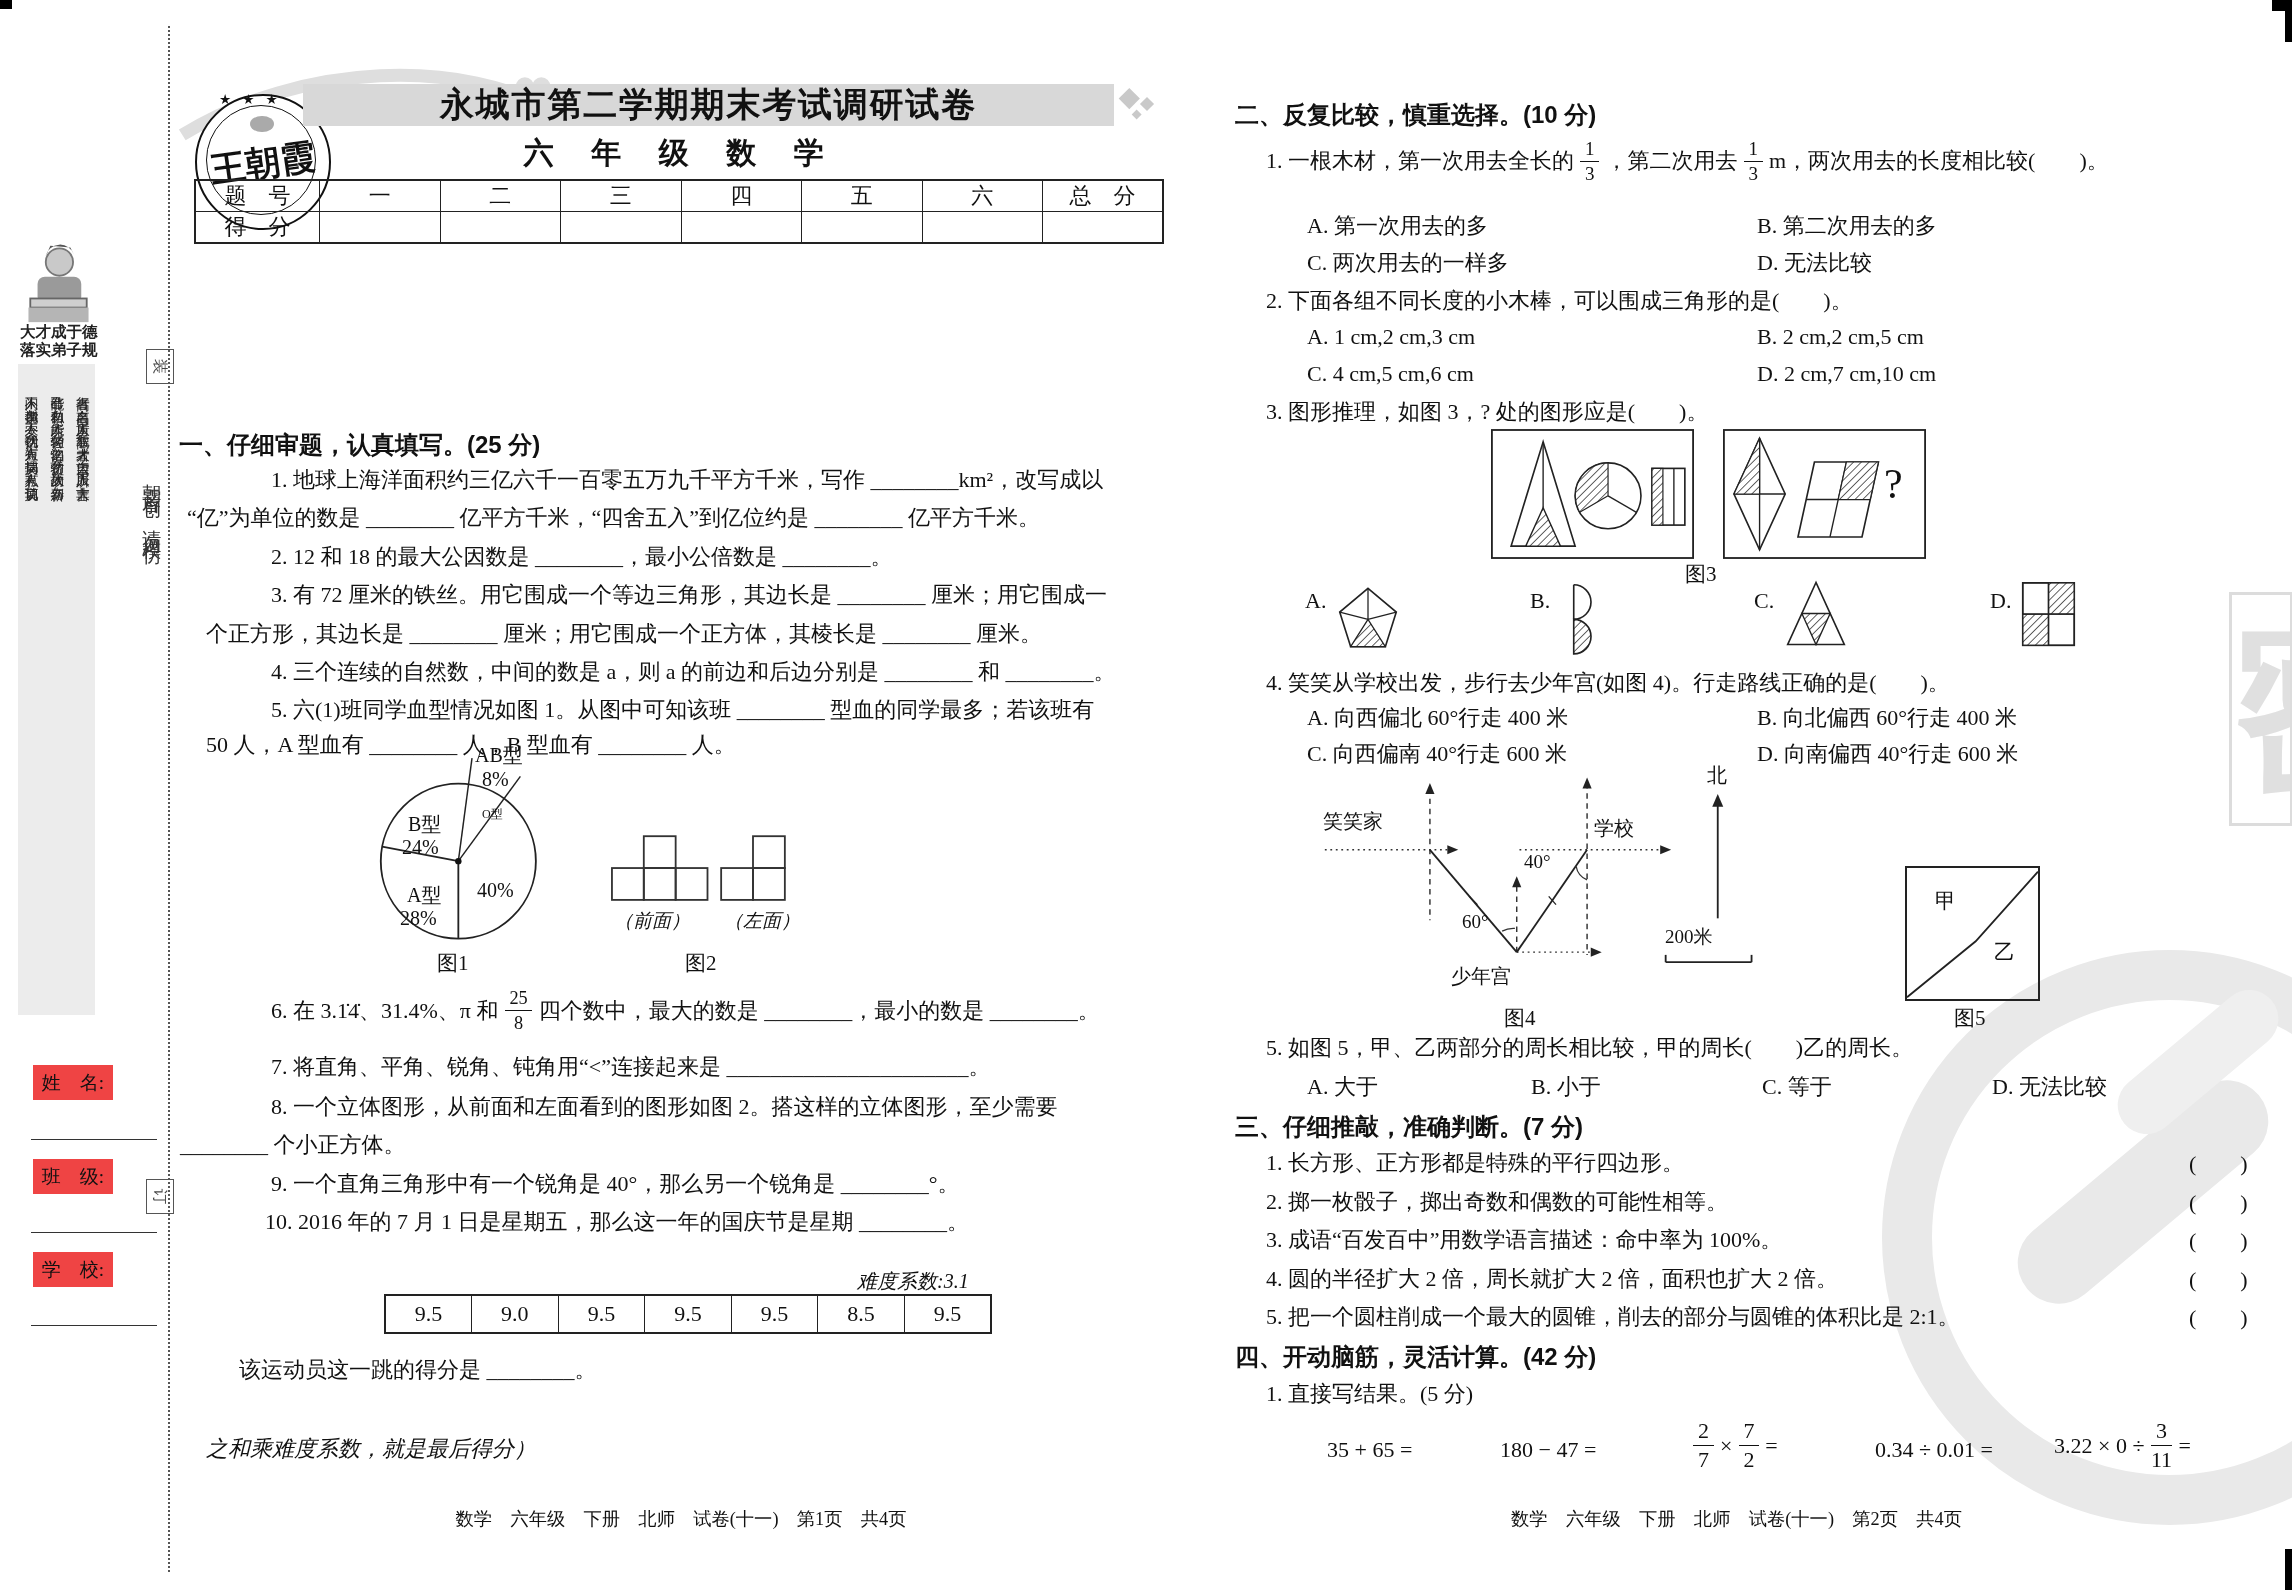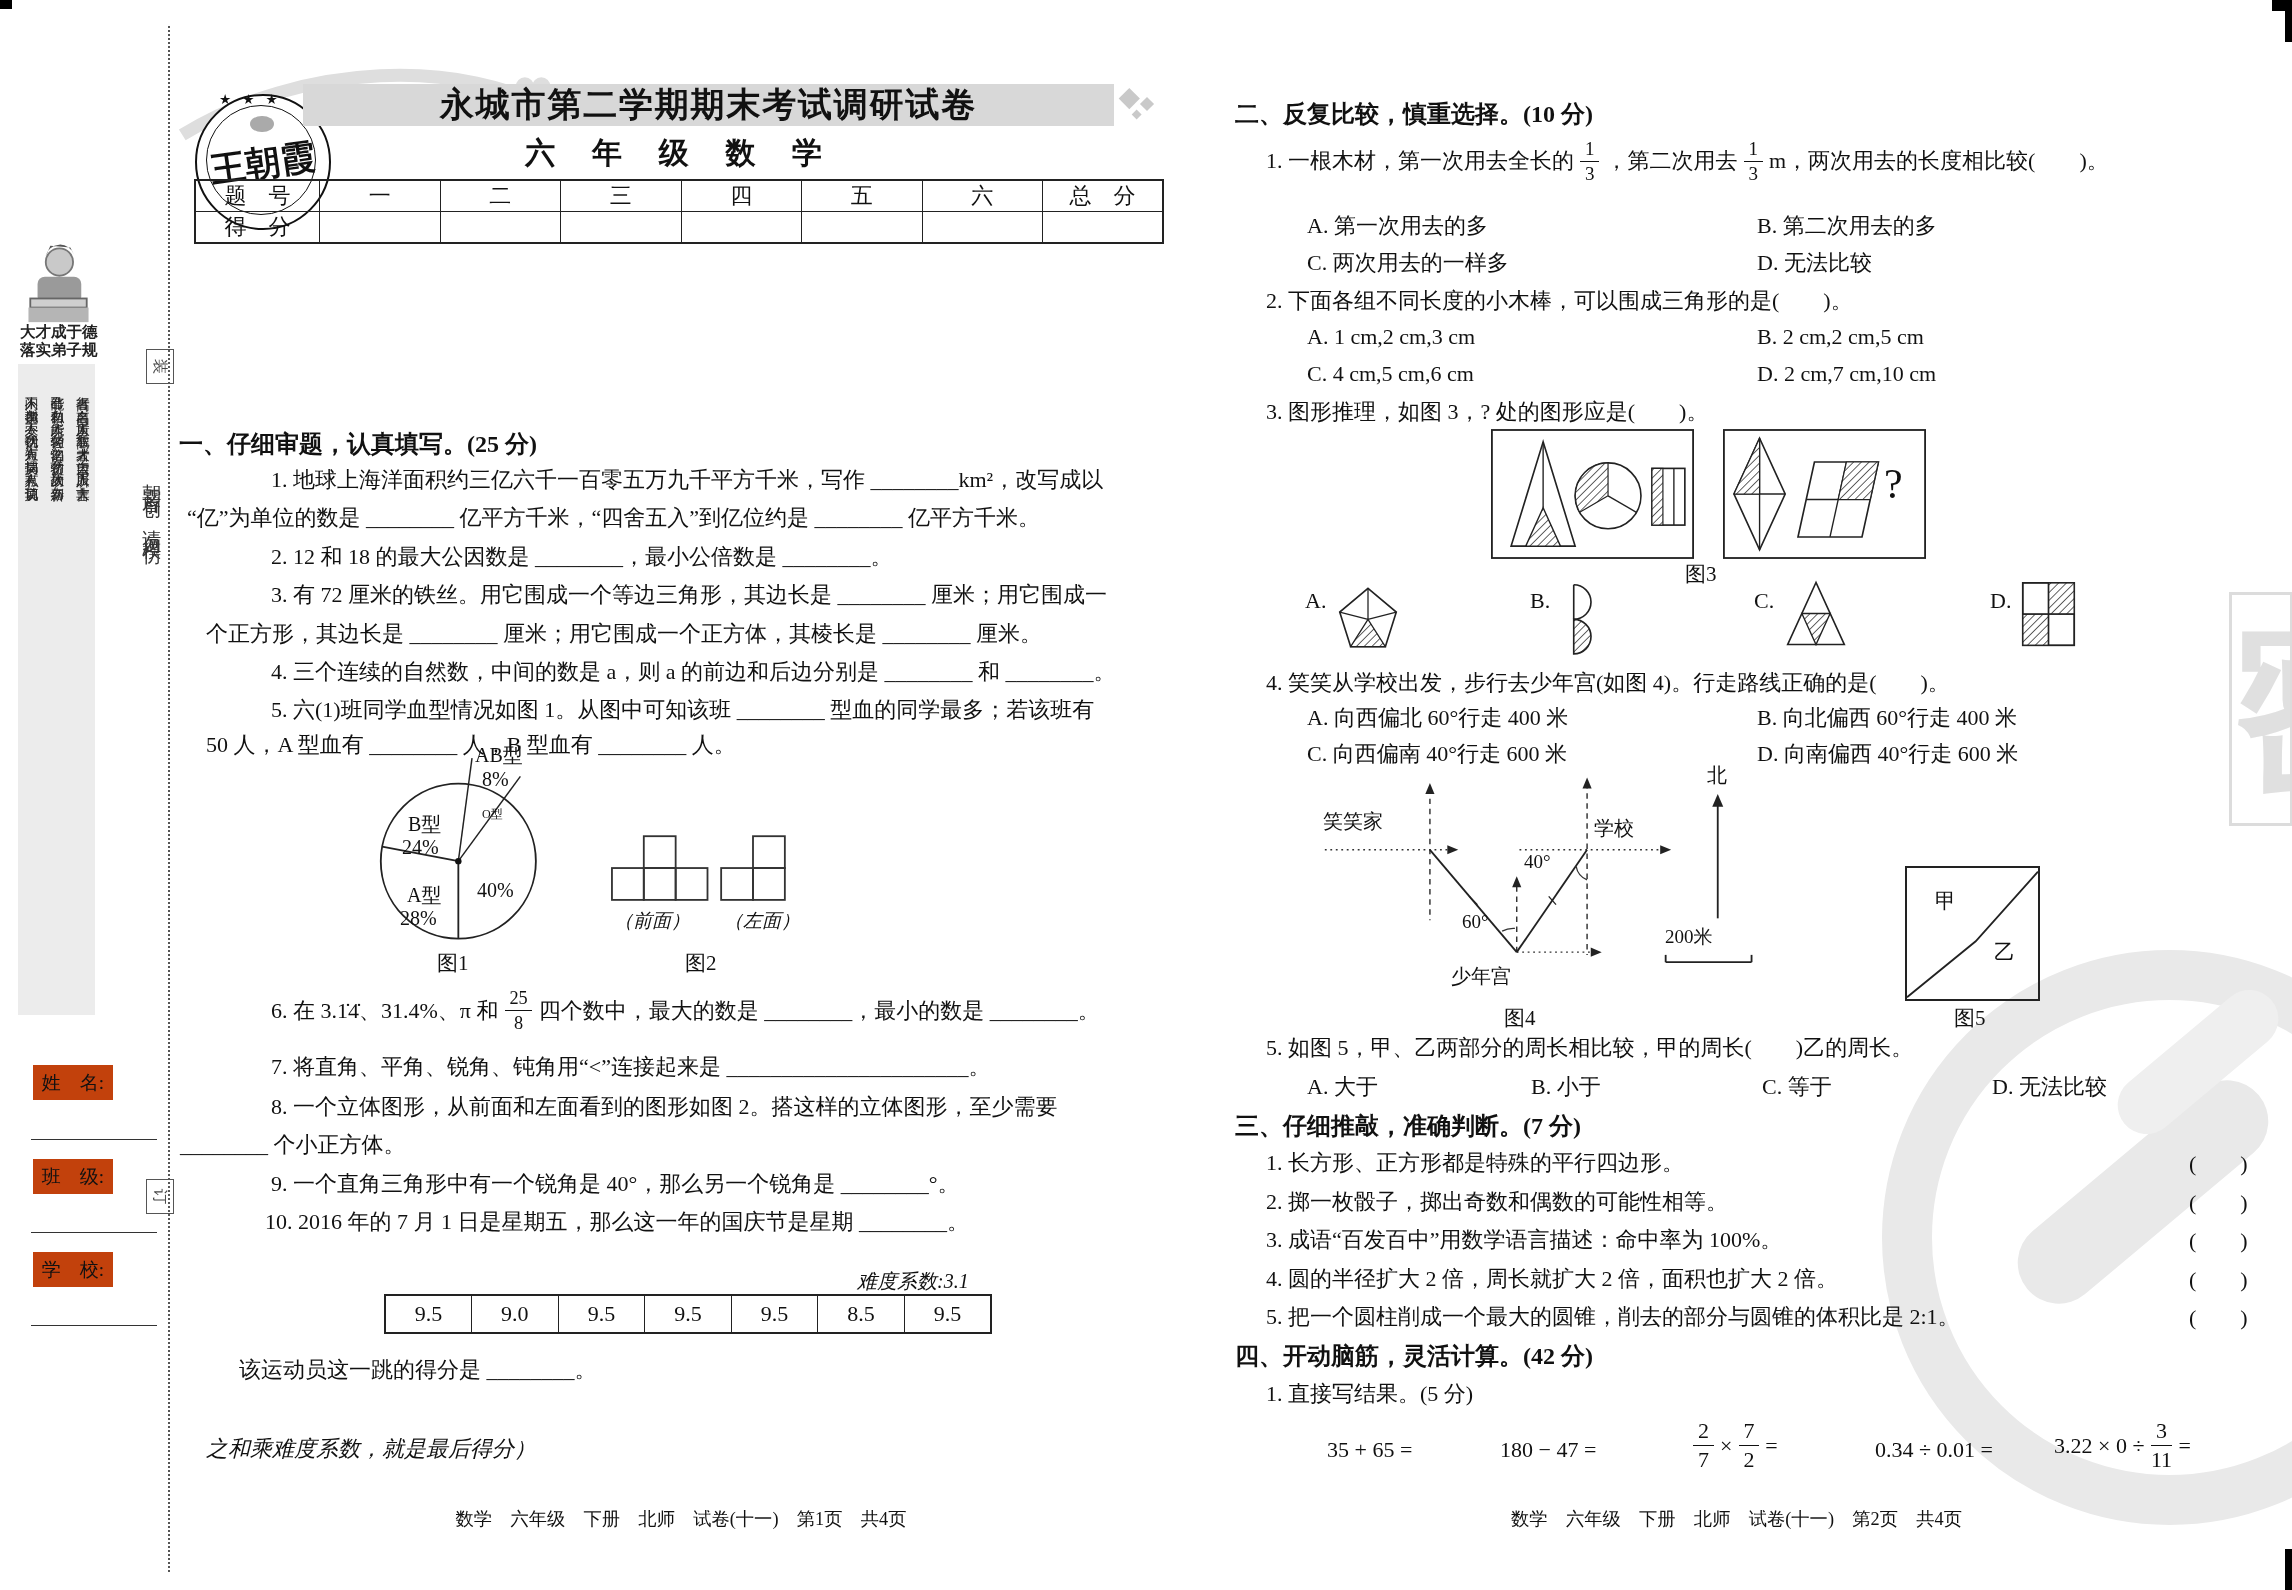--- a/index.html
+++ b/index.html
@@ -1,29 +1,29 @@
 <!DOCTYPE html>
 <html style="font-size:14.6px"><head>
 <meta charset="utf-8">
 <style>
   html,body{margin:0;padding:0;background:#888;}
   #canvas{position:relative;width:2293px;height:1591px;background:#ffffff;overflow:hidden;
           font-family:"Liberation Serif","DejaVu Serif",serif;color:#111;}
   .t{position:absolute;white-space:nowrap;font-size:22px;line-height:1.3;}
-  .hd{font-family:Liberation Serif, serif;font-weight:bold;font-size:24px;}
+  .hd{font-family:Liberation Sans, sans-serif;font-weight:bold;font-size:24px;}
   .kai{font-style:italic;}
   .frac{display:inline-flex;flex-direction:column;align-items:center;vertical-align:middle;
         line-height:1;margin:0 6.4px;font-size:19px;}
   .frac .n{border-bottom:1.8px solid #111;padding:0 4.6px 2.7px;}
   .frac .d{padding-top:2.7px;}
   .flexline{position:absolute;display:flex;align-items:center;white-space:nowrap;font-size:22px;}
   table.grid{border-collapse:collapse;table-layout:fixed;}
   table.grid td{border:1.4px solid #222;text-align:center;font-size:22px;padding:0;}
   .vert{writing-mode:vertical-rl;text-orientation:upright;}
-  .fieldlbl{position:absolute;background:#c2410c;font-size:19px;text-align:center;line-height:35px;height:35px;width:80px;}
+  .fieldlbl{position:absolute;background:#ef4444;font-size:19px;text-align:center;line-height:35px;height:35px;width:80px;}
   .uline{position:absolute;border-top:1.8px solid #333;width:126px;height:0;}
   .foldbox{position:absolute;width:25.6px;height:33px;border:1.8px solid #555;display:flex;align-items:center;justify-content:center;}
   .foldbox span{transform:rotate(90deg);font-size:15.5px;color:#444;}
   .deco{position:absolute;}
   .paren{position:absolute;font-size:22px;}
 </style>
 </head>
 <body>
 
 <div id="canvas">

